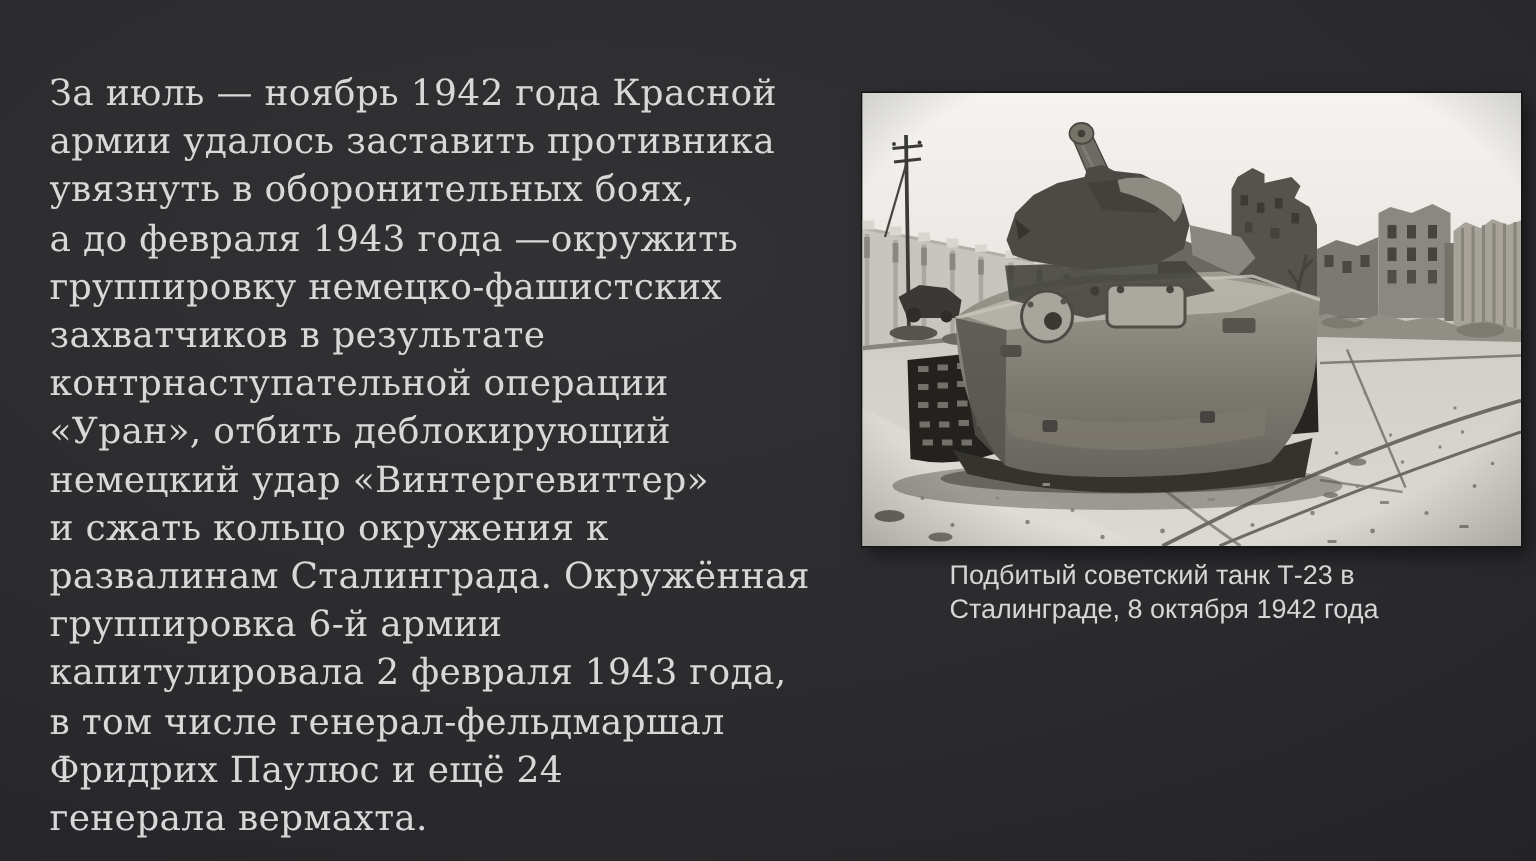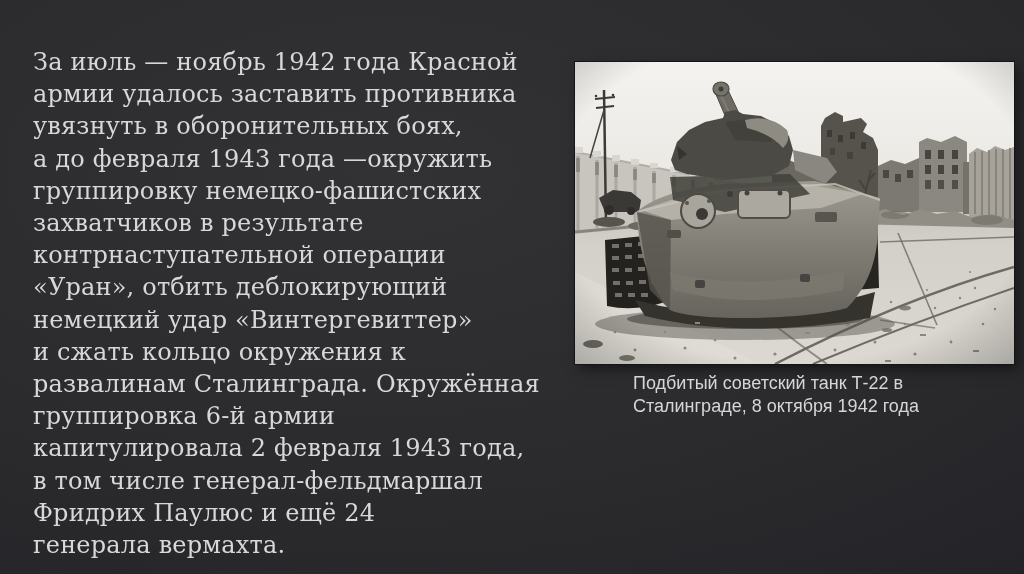--- a/index.html
+++ b/index.html
@@ -274,16 +274,16 @@
         <ellipse cx="18" cy="282" rx="10" ry="4" fill="#6f6c65"></ellipse>
         <ellipse cx="52" cy="296" rx="8" ry="3" fill="#7b786f"></ellipse>
         <ellipse cx="330" cy="246" rx="6" ry="2.5" fill="#6f6c65" opacity="0.8"></ellipse>
         <ellipse cx="312" cy="268" rx="5" ry="2" fill="#6f6c65" opacity="0.8"></ellipse>
       </g>
 
       <rect x="0" y="0" width="439" height="302" fill="url(#vinG)"></rect>
     </svg>
   </div>
 
-  <div class="caption">Подбитый советский танк Т-22 в
+  <div class="caption">Подбитый советский танк Т-23 в
 Сталинграде, 8 октября 1942 года</div>
 
 </div>
 
 </body></html>

